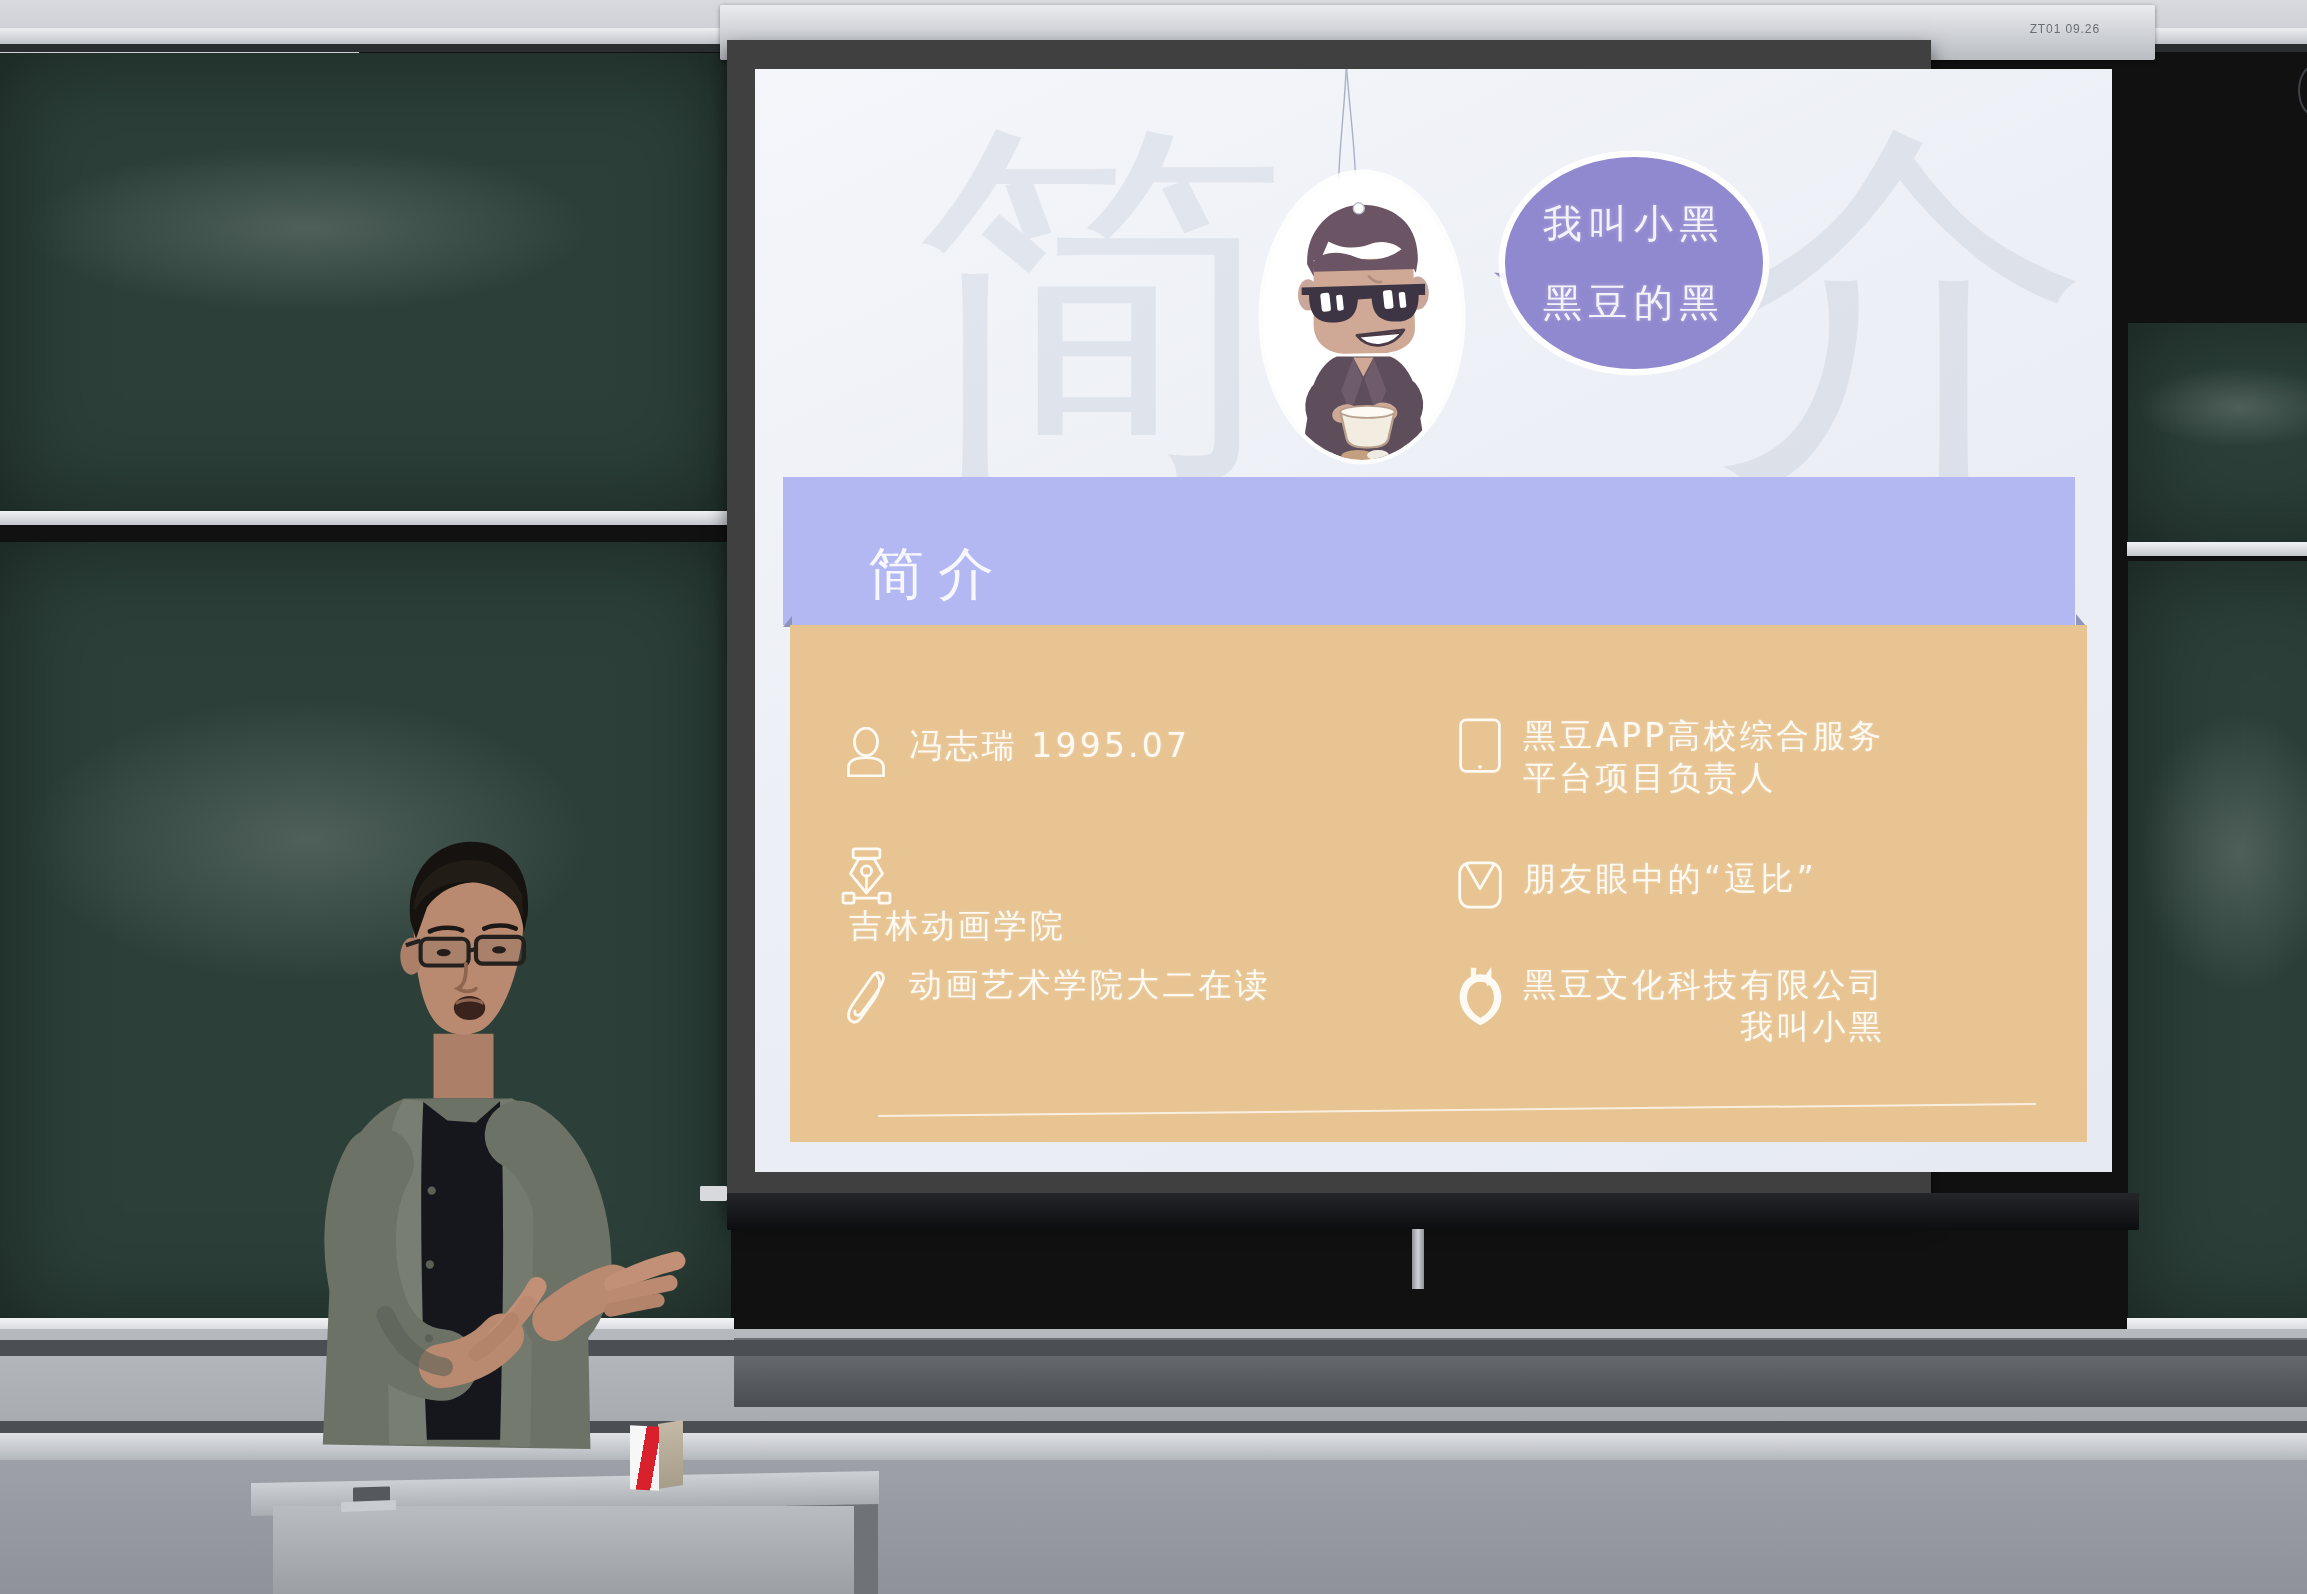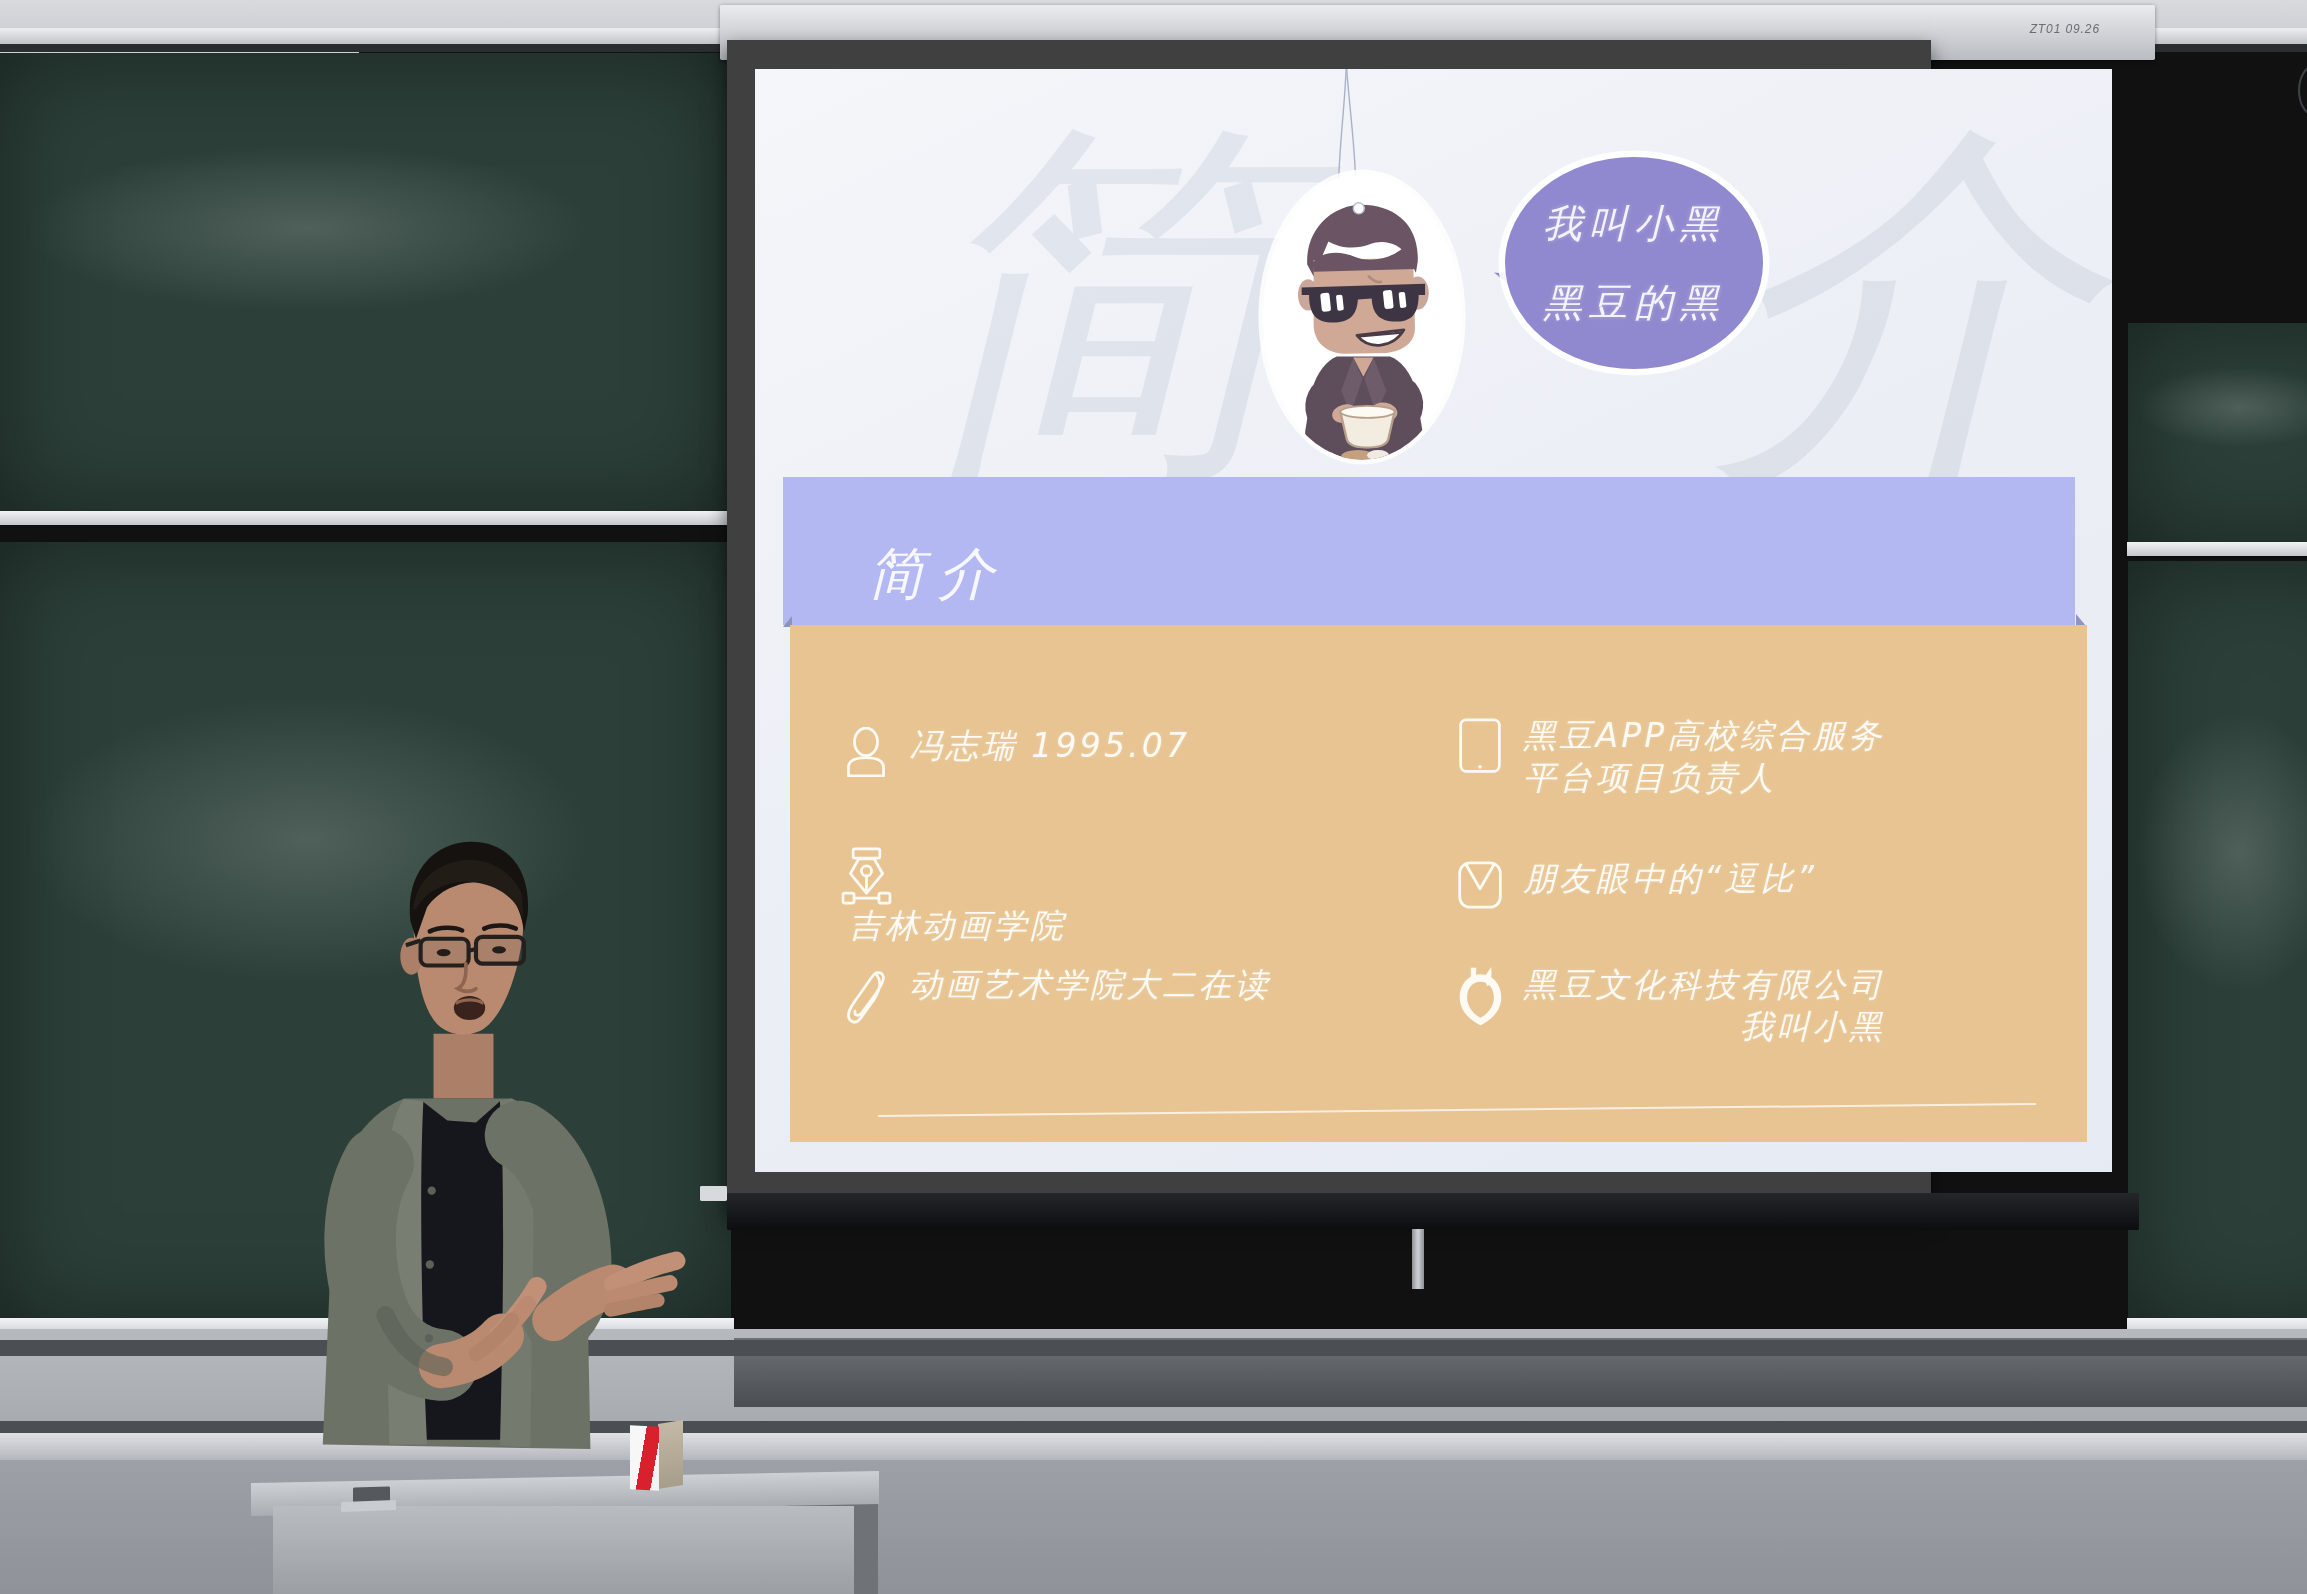--- a/index.html
+++ b/index.html
@@ -64,21 +64,21 @@
     background:linear-gradient(180deg,#9da0a6,#8f9298);
   }
 
   
   .trough {
     position:absolute; left:734px; top:1338px; width:1661px; height:69px;
     background:linear-gradient(180deg,#6e7277,#4a4d51);
   }
 
   
-  #screen-assembly { position:absolute; left:720px; top:4.6px; width:1435px; height:1246px;font-style:italic; }
+  #screen-assembly { position:absolute; left:720px; top:4.6px; width:1435px; height:1246px; }
   .screen-case {
     position:absolute; left:0; top:0; width:1435px; height:55px;
     background:linear-gradient(180deg,#e9ebee,#b9bcc1);
     border-radius:1.8px; box-shadow:0 1.8px 4.6px rgba(0,0,0,.4);
   }
   .case-label{
     position:absolute; right:55px; top:17.5px; font-size:12px; color:#6a6d72; letter-spacing:0.9px;
   }
   .screen-frame {
     position:absolute; left:7px; top:35px; width:1204px; height:1174px;

